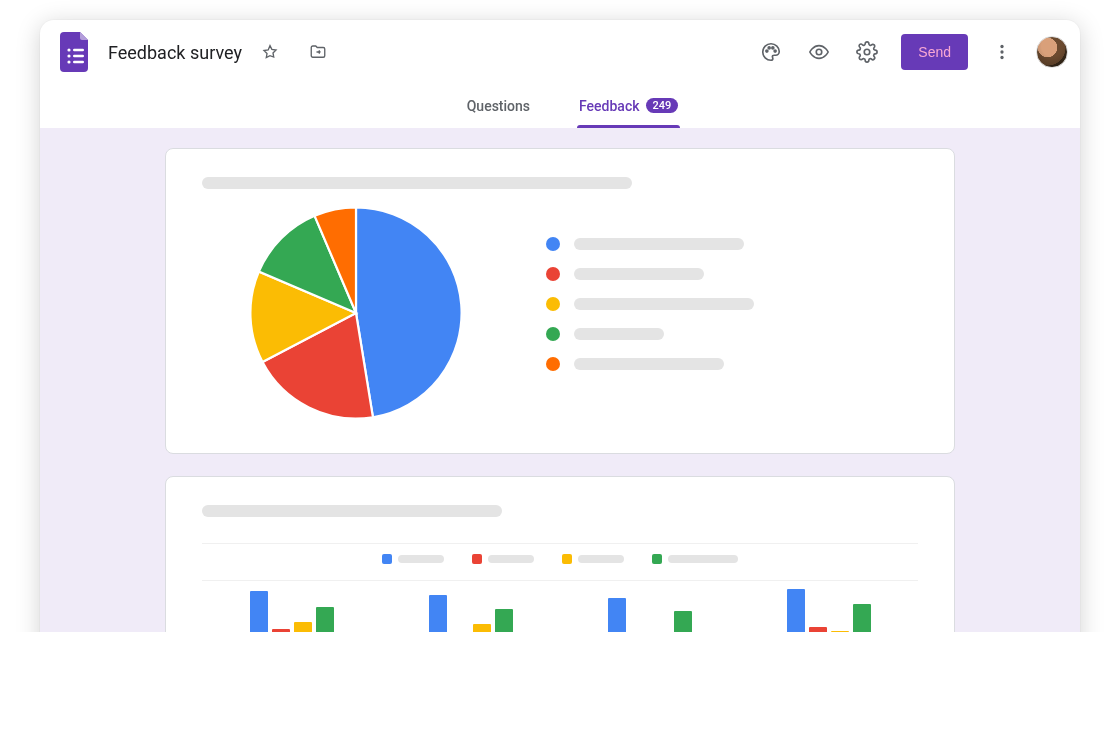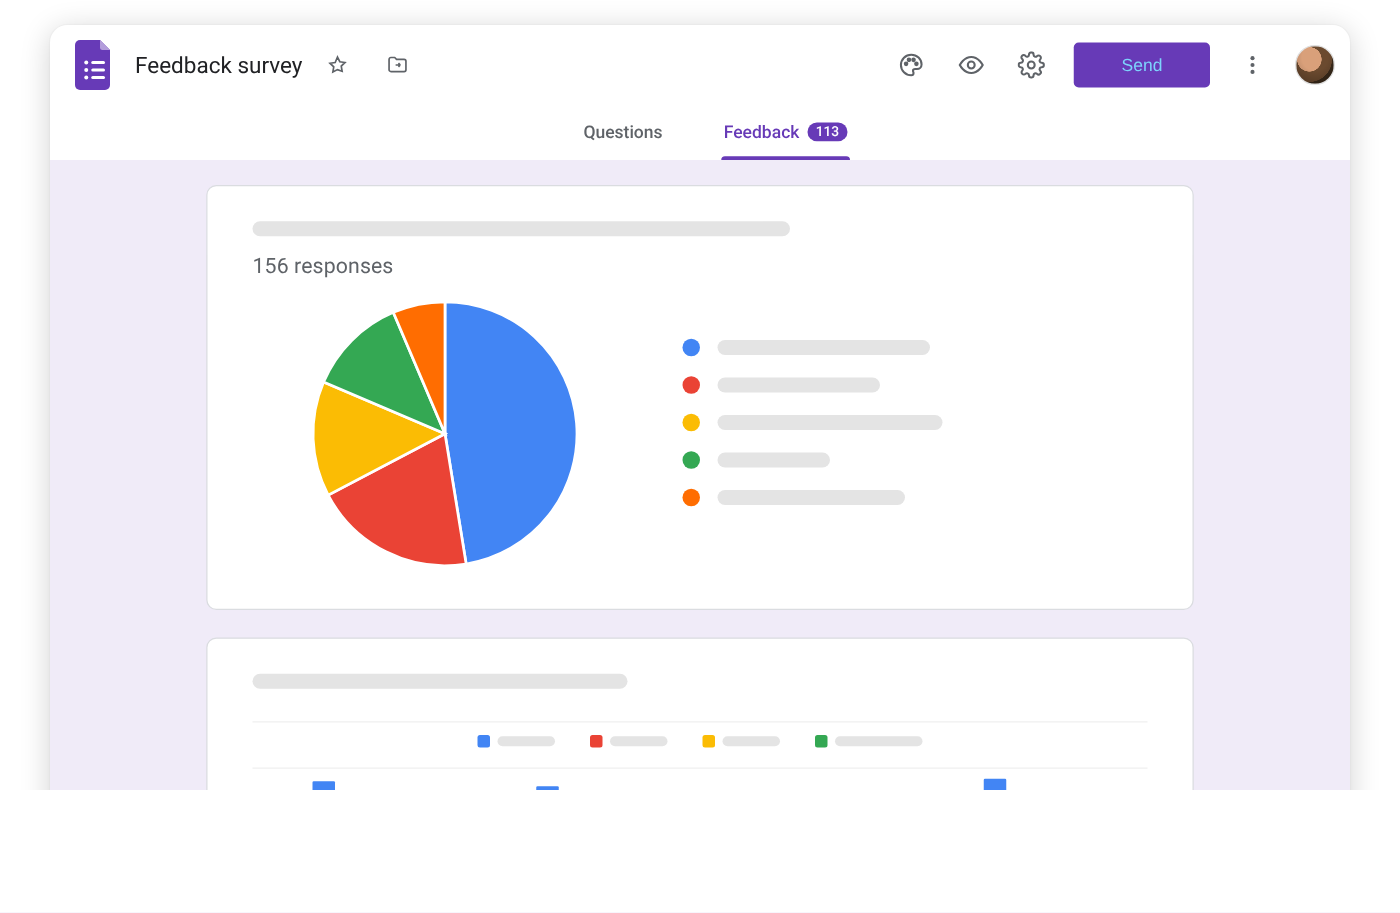--- a/index.html
+++ b/index.html
@@ -54,25 +54,25 @@
     display: inline-flex; align-items: center; justify-content: center;
     border-radius: 50%;
     color: #5f6368;
     cursor: pointer;
   }
   .icon-btn svg { width: 22px; height: 22px; }
   .small-icon-btn svg { width: 18px; height: 18px; }
   .header-spacer { flex: 1; }
   .send-btn {
     background: #673ab7;
-    color: #7dd3fc;
+    color: #f9a8d4;
     border: none;
     border-radius: 4px;
     height: 36px;
-    padding: 0 38px;
+    padding: 0 17px;
     font-size: 14px;
     font-weight: 500;
     cursor: pointer;
     margin: 0 6px;
   }
   .avatar {
     width: 32px; height: 32px; border-radius: 50%;
     margin-left: 6px;
     background: radial-gradient(circle at 35% 35%, #d9a07a 0 35%, #6b4a2f 36% 65%, #3a2a1a 66% 100%);
     border: 1px solid #e0e0e0;
@@ -295,30 +295,29 @@
 
       <div class="avatar"></div>
     </div>
 
     <div class="tabs">
       <div class="tab">
         <span>Questions</span>
       </div>
       <div class="tab active">
         <span>Feedback</span>
-        <span class="badge">113</span>
+        <span class="badge">249</span>
       </div>
     </div>
 
     <div class="workspace">
       <div class="cards">
 
         <div class="card">
           <div class="placeholder-bar q-title"></div>
-          <div class="sub-label">156 responses</div>
           <div class="pie-row">
             <div class="pie-wrap">
               <svg viewBox="0 0 100 100" id="pie-svg">
                   <path d="M 50 50 L 98 50 A 48 48 0 0 1 2.6215873933801817 57.6997414811725 Z" fill="#4285f4" stroke="#fff" stroke-width="1"></path>
                   <path d="M 50 50 L 2.6215873933801817 57.6997414811725 A 48 48 0 0 1 27.693287741899084 7.498110768645944 Z" fill="#ea4335" stroke="#fff" stroke-width="1"></path>
                   <path d="M 50 50 L 27.693287741899084 7.498110768645944 A 48 48 0 0 1 68.81439727328359 5.840986704376434 Z" fill="#fbbc04" stroke="#fff" stroke-width="1"></path>
                   <path d="M 50 50 L 68.81439727328359 5.840986704376434 A 48 48 0 0 1 94.15901329562357 31.18560272671639 Z" fill="#34a853" stroke="#fff" stroke-width="1"></path>
                   <path d="M 50 50 L 94.15901329562357 31.18560272671639 A 48 48 0 0 1 98 49.999999999999986 Z" fill="#ff6d01" stroke="#fff" stroke-width="1"></path>
                 </svg>
             </div>

